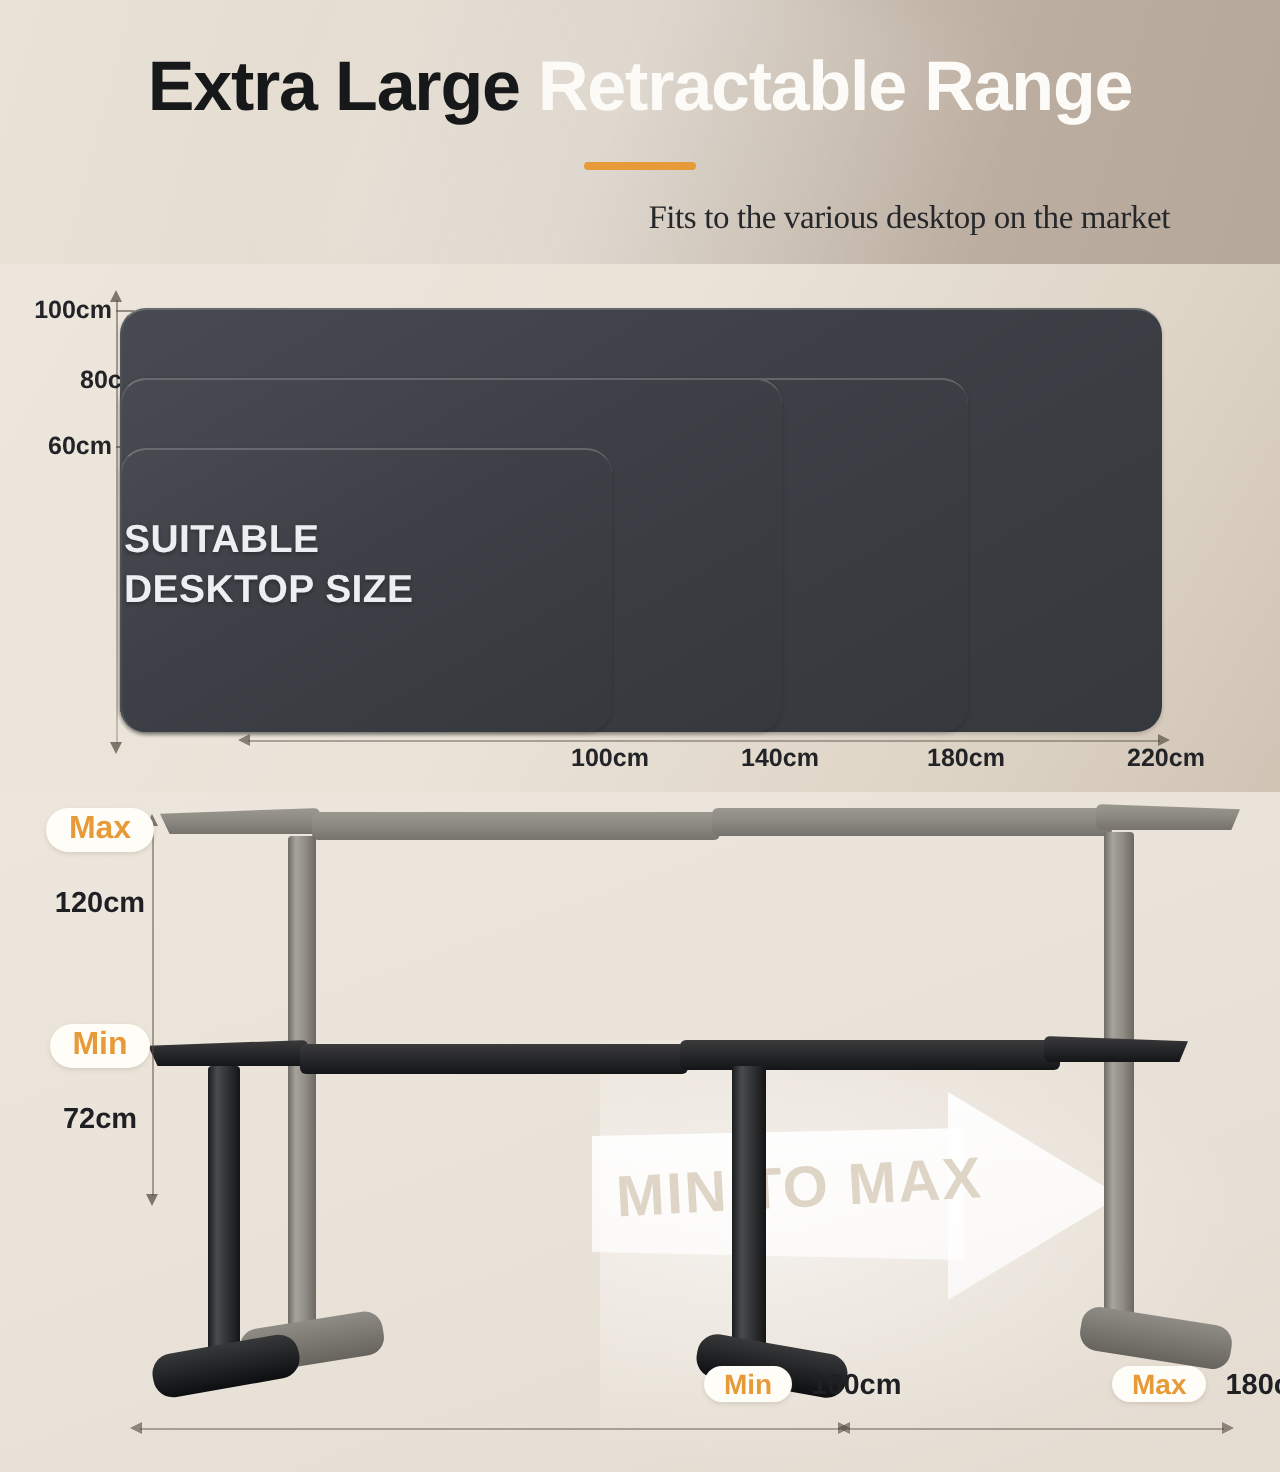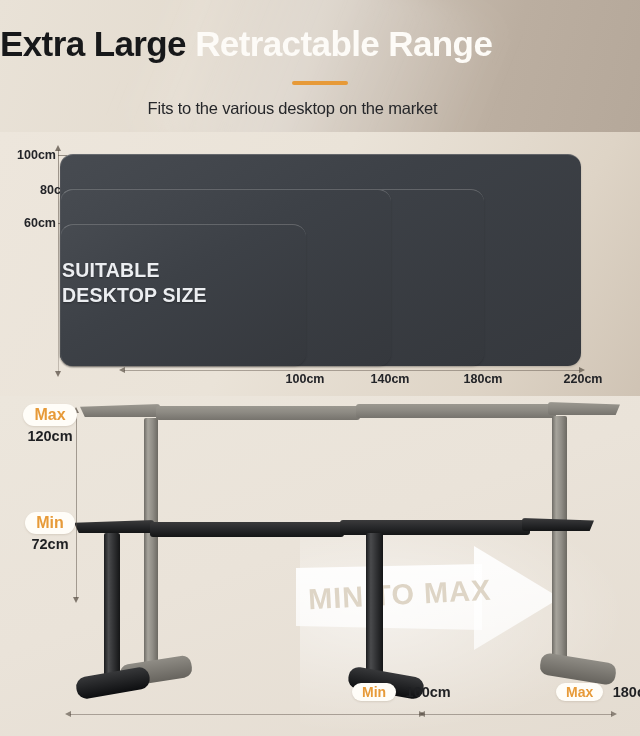--- a/index.html
+++ b/index.html
@@ -21,28 +21,28 @@
     background:linear-gradient(90deg,rgba(255,255,255,0) 0%,rgba(255,255,255,.30) 45%,rgba(255,255,255,0) 100%);
     filter:blur(14px);}
   .bg-mid{position:absolute;left:0;top:132px;width:640px;height:268px;
     background:linear-gradient(120deg,#ede6dc 0%,#eae3d8 45%,#ded4c6 78%,#cfc3b4 100%);}
   .bg-lower{position:absolute;left:0;top:396px;width:640px;height:340px;
     background:linear-gradient(160deg,#ece6dc 0%,#eae3d9 45%,#e4dcd1 100%);}
   .bg-lower-sheen{position:absolute;left:300px;top:520px;width:360px;height:230px;
     background:radial-gradient(ellipse at 20% 40%,rgba(255,255,255,.55) 0%,rgba(255,255,255,0) 62%);}
 
   
-  .headline{position:absolute;left:0;top:26px;width:640px;
+  .headline{position:absolute;left:0;top:26px;width:640px;text-align:center;
     font-size:35px;font-weight:bold;letter-spacing:-.6px;line-height:1;white-space:nowrap;}
   .hl-dark{color:#17181a;}
   .hl-light{color:#fdfbf7;}
   .rule{position:absolute;left:292px;top:81px;width:56px;height:4px;
     background:#e79a38;border-radius:2px;}
-  .subtitle{position:absolute;left:0;top:99px;width:585px;text-align:center;
-    font-size:16.5px;color:#26272a;letter-spacing:-.2px;}
+  .subtitle{position:absolute;left:0;top:99px;width:585px;text-align:right;
+    font-size:16.5px;color:#26272a;letter-spacing:-.2px;font-family:Liberation Serif, serif;}
   .axis-v{position:absolute;left:58px;top:150px;width:1px;height:222px;
     background:linear-gradient(180deg,rgba(90,80,70,.55),rgba(90,80,70,.28));}
   .axis-v::before{content:"";position:absolute;left:-3px;top:-5px;
     border-left:3.5px solid transparent;border-right:3.5px solid transparent;
     border-bottom:6px solid rgba(80,70,60,.7);}
   .axis-v::after{content:"";position:absolute;left:-3px;bottom:-5px;
     border-left:3.5px solid transparent;border-right:3.5px solid transparent;
     border-top:6px solid rgba(80,70,60,.7);}
   .ytick{position:absolute;width:56px;text-align:right;
     font-size:12.5px;font-weight:bold;color:#232428;}
@@ -105,21 +105,21 @@
 
   .pill{display:inline-block;background:#fffdf8;border-radius:11px;
     padding:2px 11px;color:#e79a38;font-weight:bold;font-size:16px;
     box-shadow:0 1px 2px rgba(120,100,80,.18);}
   .pill-sm{display:inline-block;background:#fffdf8;border-radius:10px;
     padding:1px 10px;color:#e79a38;font-weight:bold;font-size:14px;
     box-shadow:0 1px 2px rgba(120,100,80,.18);}
   .measure{font-size:14.5px;font-weight:bold;color:#1f2023;}
 
   .badge-block{position:absolute;text-align:center;width:76px;}
-  .badge-block .measure{display:block;margin-top:2px;}
+  .badge-block .measure{display:block;margin-top:18px;}
 
   .axis-w{position:absolute;top:714px;height:1px;background:rgba(90,80,70,.45);}
   .axis-w::before{content:"";position:absolute;left:-5px;top:-3.5px;
     border-top:3.5px solid transparent;border-bottom:3.5px solid transparent;
     border-right:6px solid rgba(80,70,60,.6);}
   .axis-w::after{content:"";position:absolute;right:-5px;top:-3.5px;
     border-top:3.5px solid transparent;border-bottom:3.5px solid transparent;
     border-left:6px solid rgba(80,70,60,.6);}
   .width-label{position:absolute;top:683px;white-space:nowrap;}
   .width-label .measure{margin-left:5px;}

